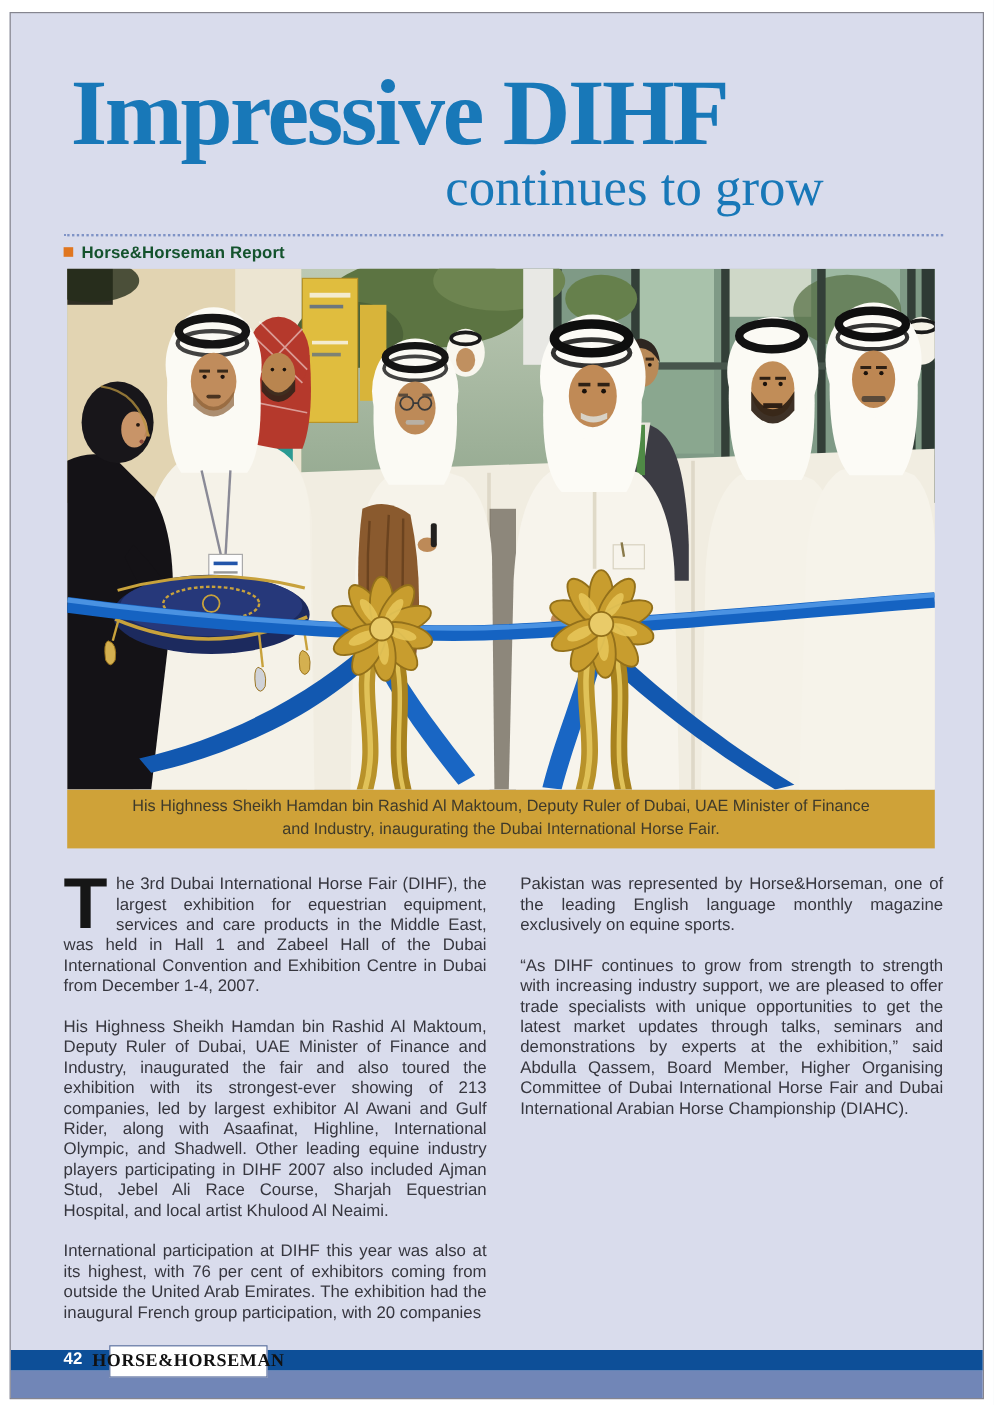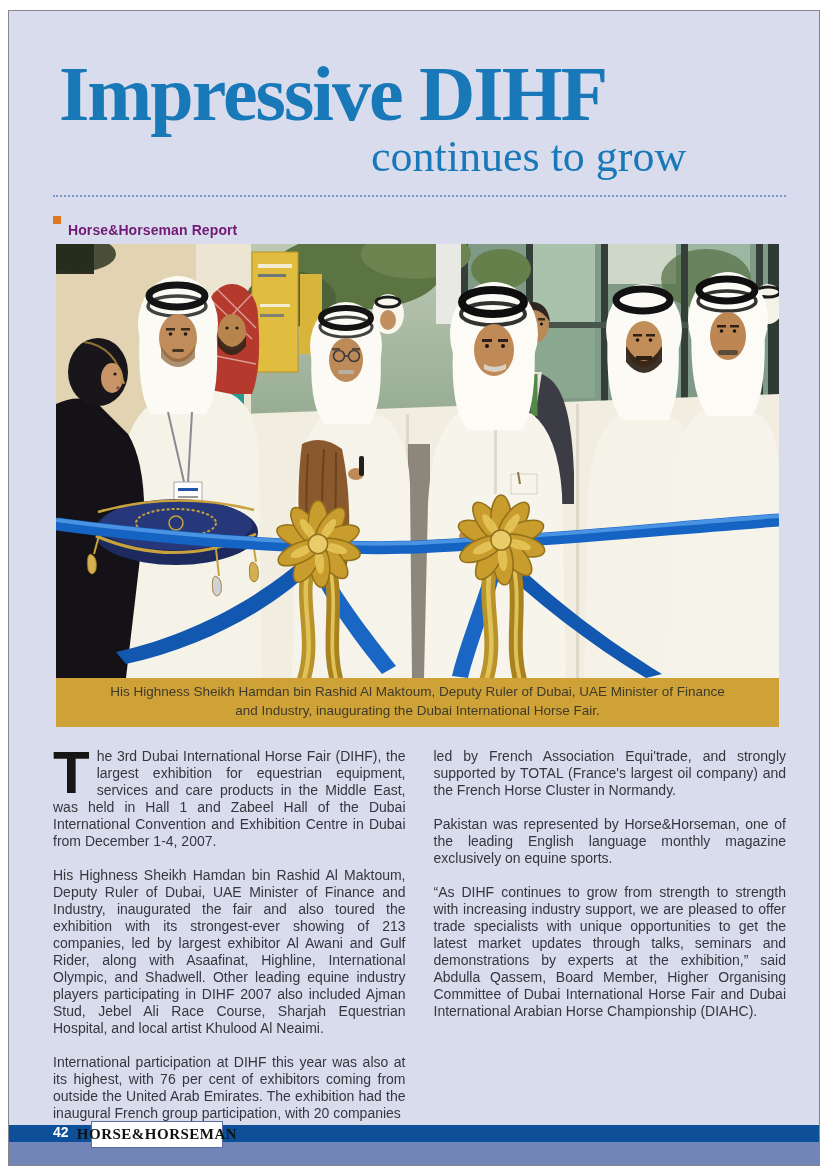--- a/index.html
+++ b/index.html
@@ -11,21 +11,21 @@
 
   h1.title{margin:46px 0 0 6px;font-family:"Liberation Serif",serif;font-weight:bold;
            font-size:78px;line-height:0.95;color:#1878b8;letter-spacing:-2px;}
   .subtitle{margin:4px 0 0 318px;font-family:"Liberation Serif",serif;font-weight:normal;
             font-size:44px;line-height:1;color:#1878b8;}
 
   .dotted-rule{margin-top:16px;border-top:2px dotted #7f93c6;height:0;}
 
   .byline{margin-top:5px;display:flex;align-items:center;gap:7px;}
   .byline .bullet{width:8px;height:8px;background:#e0761f;display:inline-block;flex:0 0 auto;}
-  .byline .byline-text{font-size:14px;font-weight:bold;color:#701a75;letter-spacing:0.1px;margin-top:20px;}
+  .byline .byline-text{font-size:14px;font-weight:bold;color:#14532d;letter-spacing:0.1px;}
 
   figure.photo{margin:6px 0 0 3px;width:723px;}
   figure.photo svg{display:block;}
   figcaption{background:#cfa238;color:#3f3a2a;font-size:13.5px;line-height:1.4;
              text-align:center;padding:5px 48px 6px 48px;}
 
   .columns{display:flex;gap:28px;margin-top:21px;text-align:justify;
            font-size:14px;line-height:17px;color:#36363e;}
   .col{flex:1;}
   .col p{margin:0 0 17px 0;}
@@ -327,21 +327,20 @@
         </figcaption>
       </figure>
 
       <div class="columns">
         <div class="col">
           <p><span class="dropcap">T</span><span>he 3rd Dubai International Horse Fair (DIHF), the largest exhibition for equestrian equipment, services and care products in the Middle East, was held in Hall 1 and Zabeel Hall of the Dubai International Convention and Exhibition Centre in Dubai from December 1-4, 2007.</span></p>
           <p>His Highness Sheikh Hamdan bin Rashid Al Maktoum, Deputy Ruler of Dubai, UAE Minister of Finance and Industry, inaugurated the fair and also toured the exhibition with its strongest-ever showing of 213 companies, led by largest exhibitor Al Awani and Gulf Rider, along with Asaafinat, Highline, International Olympic, and Shadwell. Other leading equine industry players participating in DIHF 2007 also included Ajman Stud, Jebel Ali Race Course, Sharjah Equestrian Hospital, and local artist Khulood Al Neaimi.</p>
           <p>International participation at DIHF this year was also at its highest, with 76 per cent of exhibitors coming from outside the United Arab Emirates. The exhibition had the inaugural French group participation, with 20 companies</p>
         </div>
         <div class="col">
-          <p>led by French Association Equi'trade, and strongly supported by TOTAL (France's largest oil company) and the French Horse Cluster in Normandy.</p>
           <p>Pakistan was represented by Horse&amp;Horseman, one of the leading English language monthly magazine exclusively on equine sports.</p>
           <p>“As DIHF continues to grow from strength to strength with increasing industry support, we are pleased to offer trade specialists with unique opportunities to get the latest market updates through talks, seminars and demonstrations by experts at the exhibition,” said Abdulla Qassem, Board Member, Higher Organising Committee of Dubai International Horse Fair and Dubai International Arabian Horse Championship (DIAHC).</p>
         </div>
       </div>
 
     </div>
 
     <div class="footer-slate"></div>
     <div class="footer-navy"></div>
     <span class="page-number">42</span>

